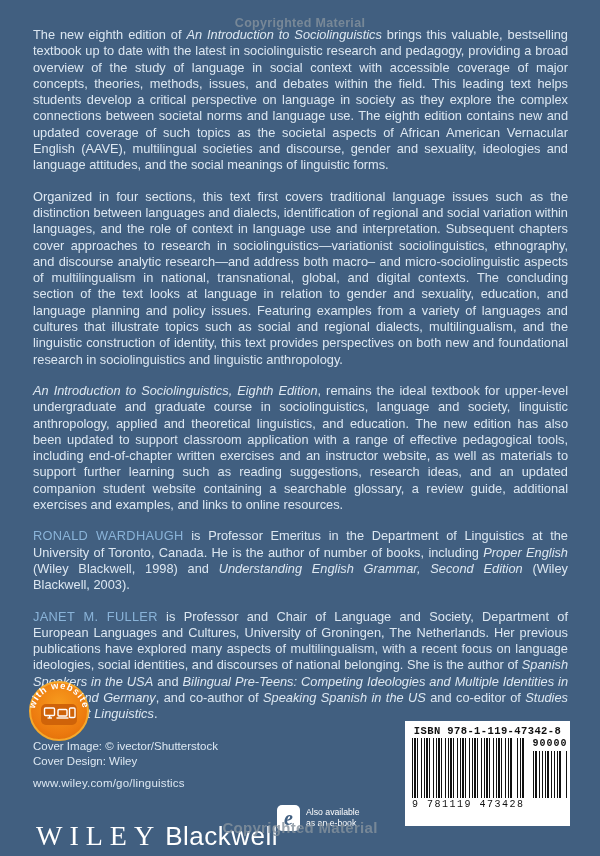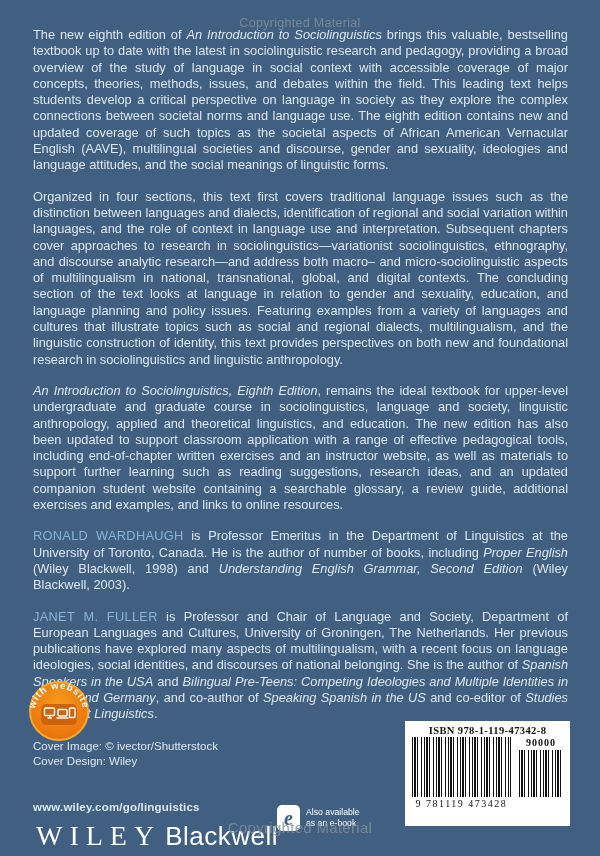--- a/index.html
+++ b/index.html
@@ -3,50 +3,50 @@
 <meta charset="utf-8">
 <style>
   :root{
     --bg:#415f80; --text:#dce7f1; --name:#8ab4d9; --wm:#84919d;
     --orange:#ed7b0f; --ring:#f6a92c; --panel:#cf6309; --white:#ffffff; --ink:#111111;
   }
   html,body{margin:0;padding:0;}
   body{width:600px;height:856px;background:#fff;font-family:"Liberation Sans",sans-serif;}
   .cover{position:absolute;left:0;top:0;width:600px;height:856px;background:var(--bg);overflow:hidden;}
 
-  .watermark{position:absolute;left:0;width:600px;text-align:center;font-weight:normal;
+  .watermark{position:absolute;left:0;width:600px;text-align:center;font-weight:bold;
     color:var(--wm);opacity:.82;letter-spacing:.3px;}
   .watermark.top{top:16px;font-size:12.5px;}
   .watermark.bottom{top:819px;font-size:15px;}
 
   .text-col{position:absolute;left:33px;top:27px;width:535px;color:var(--text);
     font-size:12.8px;line-height:16.3px;text-align:justify;}
   .text-col p{margin:0 0 15px 0;}
   .run-i{font-style:italic;}
   .run-name{color:var(--name);font-weight:normal;letter-spacing:.3px;}
 
   .badge{position:absolute;left:28px;top:680px;width:62px;height:62px;}
   .badge-url{position:absolute;left:93px;top:698px;font-size:11.5px;color:var(--text);letter-spacing:.2px;}
 
   .credits{position:absolute;left:33px;top:739px;font-size:11.5px;line-height:15px;color:var(--text);}
-  .series-url{position:absolute;left:33px;top:777px;font-size:11.5px;font-weight:bold;color:var(--text);letter-spacing:.2px;margin-top:24px;}
+  .series-url{position:absolute;left:33px;top:777px;font-size:11.5px;font-weight:normal;color:var(--text);letter-spacing:.2px;}
 
   .logo{position:absolute;left:36px;top:820px;color:var(--white);white-space:nowrap;}
   .logo .wiley{font-family:"Liberation Serif",serif;font-size:28px;letter-spacing:7px;}
   .logo .blackwell{font-size:26px;letter-spacing:.5px;margin-left:4px;}
 
   .ebook{position:absolute;left:277px;top:805px;display:flex;align-items:flex-start;}
   .ebook-icon{width:23px;height:26px;background:var(--white);border-radius:5px;
     display:flex;align-items:center;justify-content:center;
     font-family:"Liberation Serif",serif;font-style:italic;font-weight:bold;
     font-size:20px;color:var(--bg);line-height:1;}
   .ebook-text{margin-left:6px;font-size:8.7px;font-weight:normal;line-height:10.5px;color:var(--white);padding-top:2px;}
 
   .barcode-box{position:absolute;left:405px;top:721px;width:165px;height:105px;background:var(--white);
-    color:var(--ink);font-family:Liberation Serif, serif;box-sizing:border-box;padding:4px 7px 0 7px;}
+    color:var(--ink);font-family:Liberation Mono, monospace;box-sizing:border-box;padding:4px 7px 0 7px;}
   .isbn{font-size:10.5px;text-align:center;letter-spacing:.4px;white-space:nowrap;font-weight:bold;}
   .bars-row{display:flex;margin-top:1px;}
   .main-code{flex:1;}
   .bars{background-color:var(--white);
     background-image:repeating-linear-gradient(90deg,
       var(--ink) 0 1px, transparent 1px 2px,
       var(--ink) 2px 4px, transparent 4px 5.5px,
       var(--ink) 5.5px 6.5px, transparent 6.5px 9px,
       var(--ink) 9px 10px, transparent 10px 12px);}
   .bars.main{height:60px;width:100%;}

